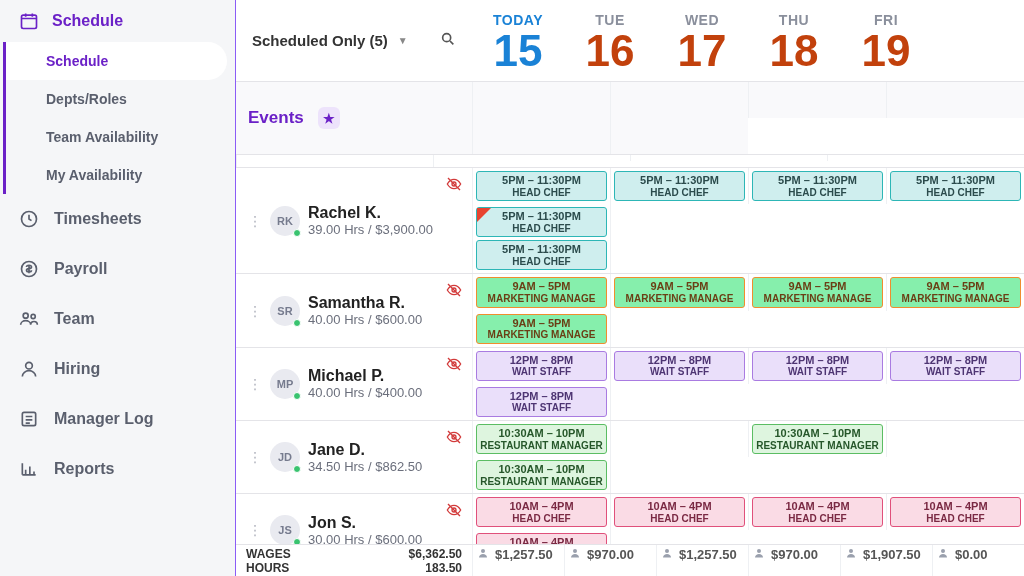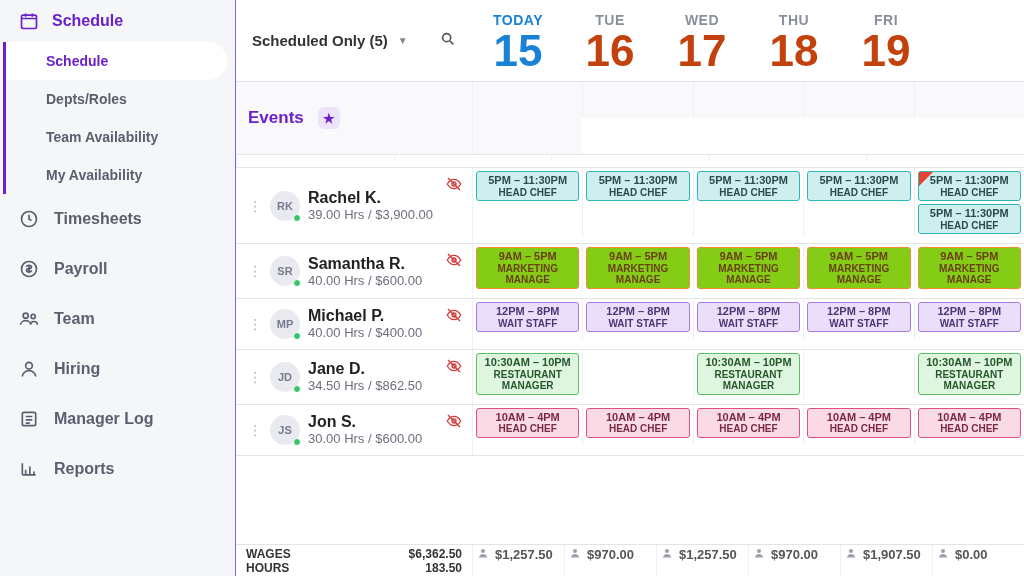--- a/index.html
+++ b/index.html
@@ -21,21 +21,21 @@
 .datecols { flex: 1; display: grid; grid-template-columns: repeat(6,1fr); margin-top: 6px; }
 .datecols .day { text-align: center; padding: 4px 0; cursor: pointer; }
 .datecols .day .dow { font-size: 14px; font-weight: 700; color: #8a8f9c; letter-spacing: 0.5px; }
 .datecols .day .num { font-size: 44px; font-weight: 700; color: #c2410c; line-height: 1.05; }
 .datecols .day.today .dow { color: #1a82d6; }
 .datecols .day.today .num { color: #1a82d6; font-weight: 600; }
 
 .rows { flex: 1; overflow-y: auto; }
 .row { display: flex; border-bottom: 1px solid #e4e4e8; }
 .row .label { flex: 0 0 236px; padding: 8px 12px; display: flex; align-items: center; gap: 8px; position: relative; }
-.row .grid { flex: 1; display: grid; grid-template-columns: repeat(5,1fr); }
+.row .grid { flex: 1; display: grid; grid-template-columns: repeat(4,1fr); }
 .row .cell { border-left: 1px solid #eef0f3; padding: 3px; display: flex; flex-direction: column; gap: 3px; }
 
 .events-row .label { font-weight: 800; color: #6b21c7; font-size: 17px; background:#f9f9fb; }
 .events-row .grid .cell { background:#f9f9fb; height: 36px; }
 .star-badge { width:22px;height:22px;border-radius:6px;background:#ede3fb;display:inline-flex;align-items:center;justify-content:center;color:#6b21c7;font-size:13px; margin-left:6px; }
 
 .openshifts-row .label { font-weight:800; font-size:16px; flex-direction: column; align-items:flex-start; justify-content:center; gap:2px; }
 .openshifts-row .label .sub { font-weight:600; font-size:13px; color:#8a8f9c; }
 .openshifts-row .wand { position:absolute; right:12px; top:12px; color:#555; }
 
@@ -45,21 +45,21 @@
 .avatar .dot { position:absolute; bottom:-1px; right:-1px; width:8px;height:8px;border-radius:50%;background:#39c36f;border:1.5px solid #fff; }
 .pinfo { display:flex; flex-direction:column; }
 .pinfo .name { font-weight:700; font-size:16px; color:#222; }
 .pinfo .meta { font-size:13px; color:#6b6f7c; }
 .eye-off { position:absolute; right:10px; top:8px; color:#d23a3a; }
 
 .shift { border:1.5px solid; border-radius:3px; font-size:11px; text-align:center; padding:2px 2px; font-weight:800; line-height:1.15; position:relative; cursor:pointer; }
 .shift .time { display:block; }
 .shift .role { display:block; font-size:10px; font-weight:800; }
 .shift.teal { background:#cfeeee; border-color:#2db6b6; color:#2b4b4c; }
-.shift.orange { background:#84cc16; border-color:#f08c2e; color:#6a3f15; }
+.shift.orange { background:#86efac; border-color:#f08c2e; color:#6a3f15; }
 .shift.purple { background:#eadffa; border-color:#a97be1; color:#4e3573; }
 .shift.green { background:#def5df; border-color:#5bbd63; color:#26572a; }
 .shift.pink { background:#fadbe5; border-color:#e0507b; color:#7a2943; }
 .shift .flag { position:absolute; top:0; left:0; width:0;height:0;border-top:14px solid #e8432f;border-right:14px solid transparent; }
 
 .footer { border-top:1px solid #e4e4e8; display:flex; height:32px; overflow:hidden; font-size:12px; }
 .footer .tot { flex:0 0 236px; padding:2px 10px; font-weight:800; display:flex;flex-direction:column; justify-content:center; }
 .footer .tot .ln { display:flex; justify-content:space-between;gap:24px; }
 .footer .days { flex:1; display:grid; grid-template-columns:repeat(6,1fr); }
 .footer .fc { border-left:1px solid #eef0f3; padding:2px 4px; display:flex; gap:6px; align-items:flex-start; font-weight:700; color:#555; }

